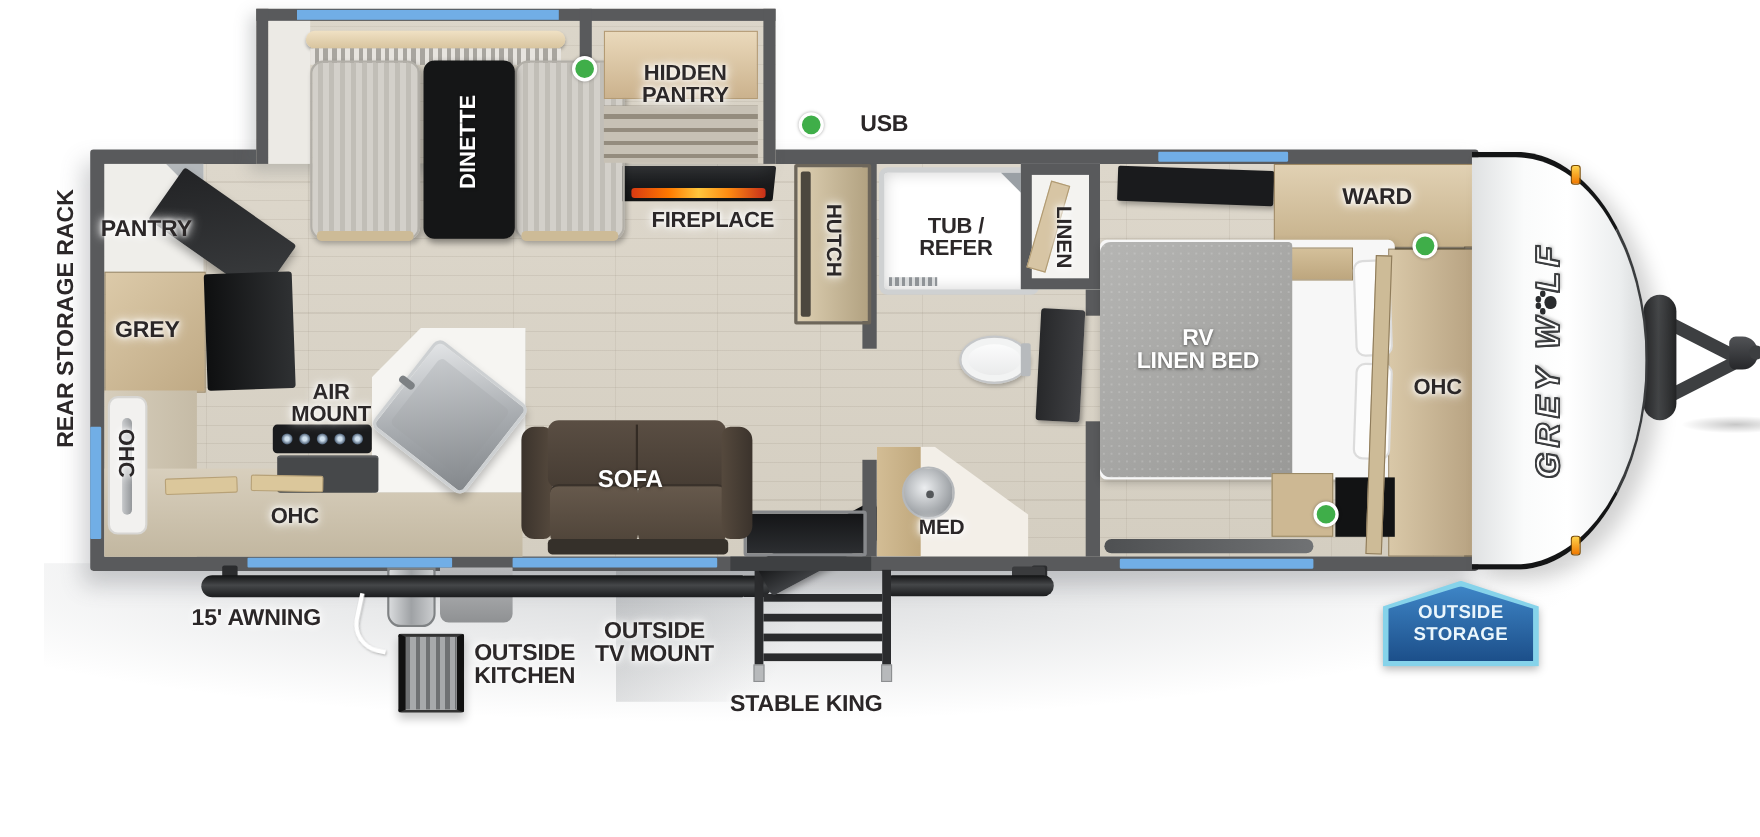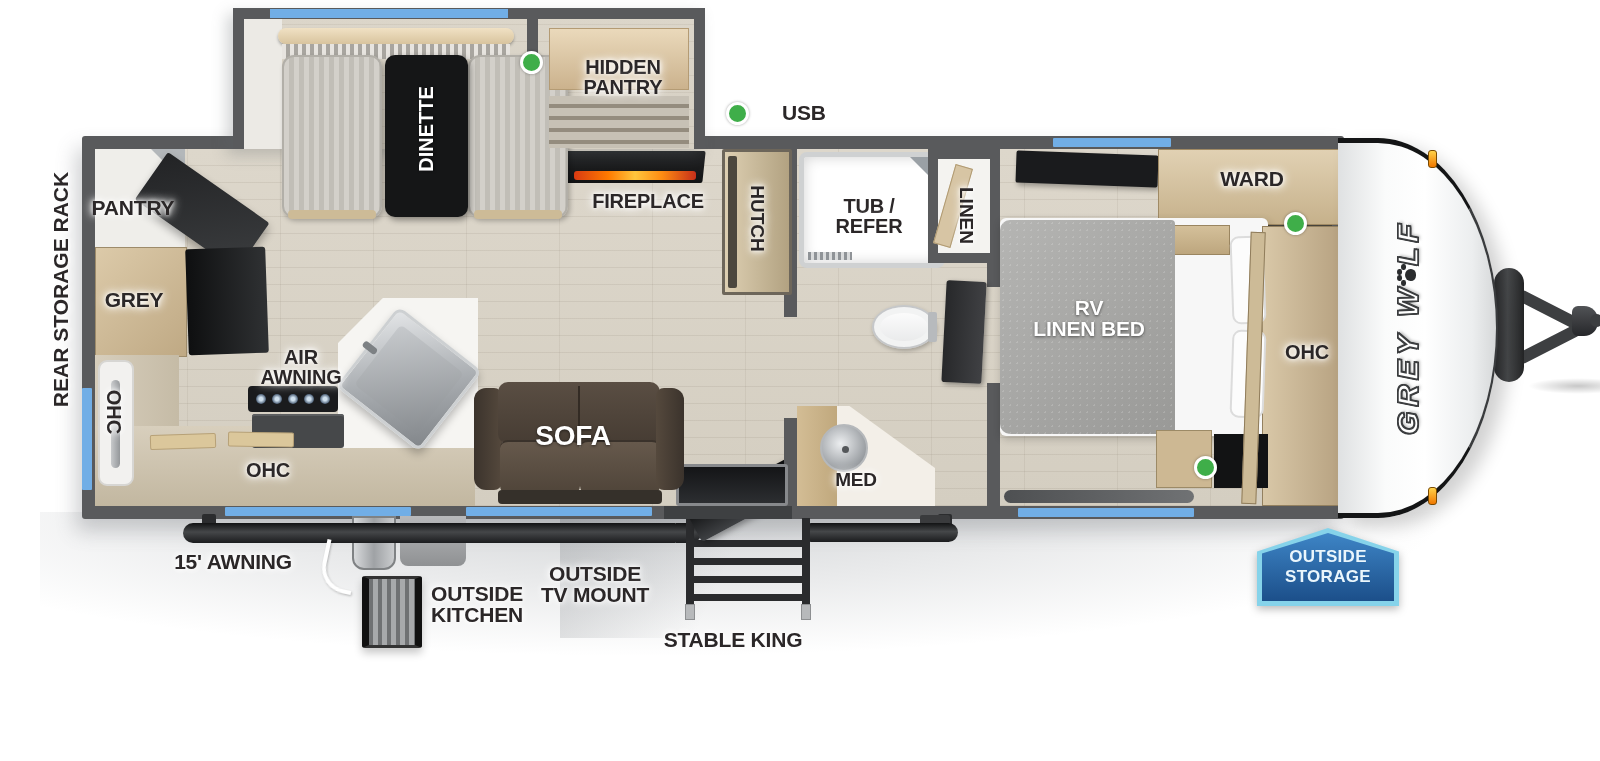--- a/index.html
+++ b/index.html
@@ -411,28 +411,28 @@
   <div class="dot" style="left:520px;top:51px;"></div>
   <div class="dot" style="left:726px;top:102px;"></div>
   <div class="dot" style="left:1284px;top:212px;"></div>
   <div class="dot" style="left:1194px;top:456px;"></div>
 
   <div class="vl ccw" style="left:-90px;top:279px;width:300px;font-size:21px;">REAR STORAGE RACK</div>
   <div class="lbl" style="left:133px;top:208px;font-size:21px;">PANTRY</div>
   <div class="lbl" style="left:134px;top:300px;font-size:21px;">GREY</div>
   <div class="vl cw" style="left:59px;top:402px;width:110px;">OHC</div>
   <div class="lbl" style="left:301px;top:367px;">AIR
-AWNING</div>
+MOUNT</div>
   <div class="lbl" style="left:268px;top:470px;">OHC</div>
   <div class="vl ccw white" style="left:341px;top:119px;width:170px;">DINETTE</div>
   <div class="lbl" style="left:623px;top:77px;">HIDDEN
 PANTRY</div>
   <div class="lbl" style="left:648px;top:201px;">FIREPLACE</div>
   <div class="vl cw" style="left:682px;top:209px;width:150px;font-size:19px;">HUTCH</div>
-  <div class="lbl white" style="left:573px;top:436px;font-size:28px;">SOFA</div>
+  <div class="lbl white" style="left:573px;top:436px;font-size:22px;">SOFA</div>
   <div class="lbl" style="left:782px;top:113px;transform:translate(0,-50%);font-size:21px;">USB</div>
   <div class="lbl" style="left:869px;top:216px;">TUB /
 REFER</div>
   <div class="vl cw" style="left:901px;top:206px;width:130px;font-size:19px;">LINEN</div>
   <div class="lbl" style="left:856px;top:480px;font-size:19px;">MED</div>
   <div class="lbl" style="left:1252px;top:179px;font-size:21px;">WARD</div>
   <div class="lbl white" style="left:1089px;top:318px;font-size:21px;">RV
 LINEN BED</div>
   <div class="lbl" style="left:1307px;top:352px;">OHC</div>
   <div class="lbl" style="left:233px;top:562px;font-size:21px;text-align:right;">15' AWNING</div>

